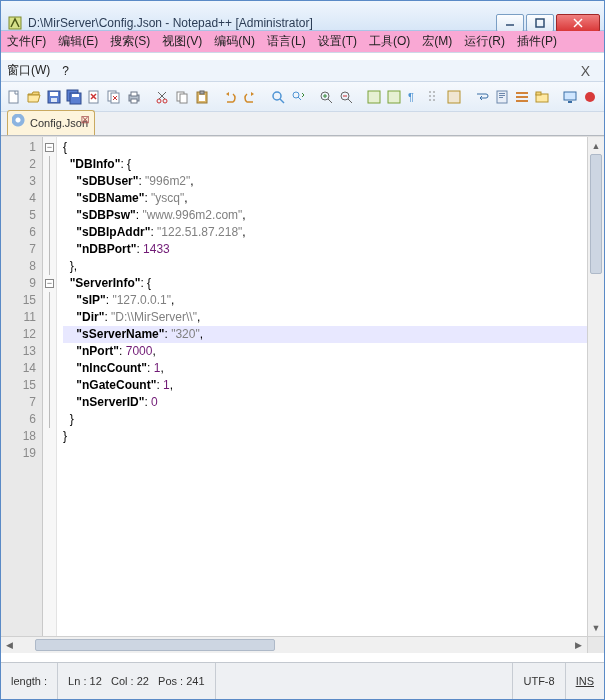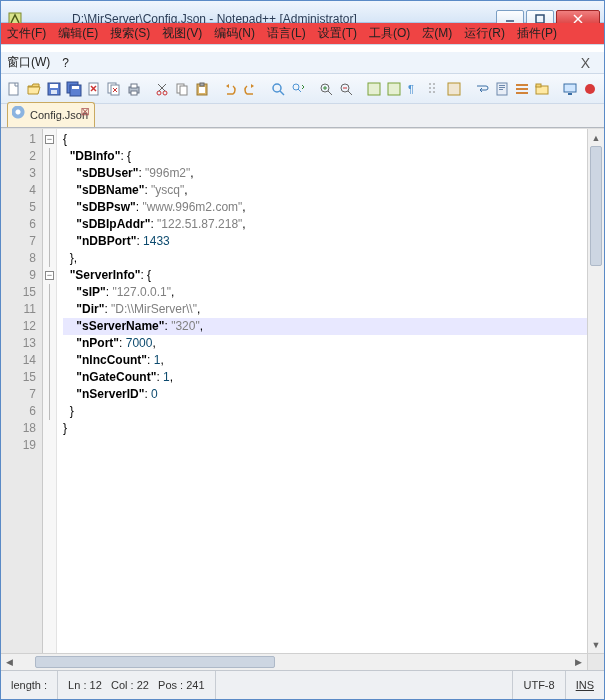--- a/index.html
+++ b/index.html
@@ -1,24 +1,24 @@
 <!DOCTYPE html>
 <html><head>
 <meta charset="utf-8">
 <style>
 * { margin:0; padding:0; box-sizing:border-box; font-family:"Microsoft YaHei","SimSun",Tahoma,sans-serif; }
 body { width:605px; height:700px; overflow:hidden; background:#fff; }
 .window { width:605px; height:700px; border:1px solid #5a8ac6; background:#fff; display:flex; flex-direction:column; }
-.titlebar { height:22px; background:linear-gradient(to bottom,#f0f6fd,#d7e6f7); display:flex; align-items:center; padding:14px 4px 0 6px; border-bottom:1px solid #a9c5e6;gap:44px; }
+.titlebar { height:30px; background:linear-gradient(to bottom,#f0f6fd,#d7e6f7); display:flex; align-items:center; padding:14px 4px 0 6px; border-bottom:1px solid #a9c5e6; }
 .titlebar .icon { width:16px; height:16px; margin-right:5px; display:inline-flex; }
 .titlebar .title { flex:1; font-size:12px; color:#2b3c55; white-space:nowrap; overflow:hidden; }
 .winbtns { display:flex; gap:2px; }
 .winbtn { width:28px; height:18px; border:1px solid #7a9ec4; background:linear-gradient(to bottom,#fcfdff,#dfeaf6); border-radius:2px; display:flex; align-items:center; justify-content:center; font-size:10px; color:#2f4d72; cursor:pointer; }
 .winbtn.close { background:linear-gradient(to bottom,#f07f7f,#d93838); border-color:#a02626; color:#fff; width:44px; }
-.menubar { height:22px; background:#ef4444; border-bottom:1px solid #cdd9e8; display:flex; align-items:center; font-size:12px; color:#222; }
+.menubar { height:22px; background:#f9a8d4; border-bottom:1px solid #cdd9e8; display:flex; align-items:center; font-size:12px; color:#222; }
 .menubar span { padding:0 6px; cursor:pointer; }
 .menubar2 { height:22px; background:#eef4fb; border-bottom:1px solid #cdd9e8; display:flex; align-items:center; font-size:12px; color:#222; position:relative;margin-top:7px;}
 .menubar2 span { padding:0 6px; cursor:pointer; }
 .menubar2 .x { position:absolute; right:8px; font-family:Arial; font-size:14px; color:#555; cursor:pointer;}
 .toolbar { height:30px; background:linear-gradient(to bottom,#f6f9fd,#e5eef8); border-bottom:1px solid #cdd9e8; display:flex; align-items:center; padding:0 4px; gap:2px; }
 .tbtn { width:22px; height:22px; border:1px solid transparent; border-radius:2px; display:flex; align-items:center; justify-content:center; cursor:pointer; }
 .tsep { width:1px; height:20px; background:#b8c8db; margin:0 3px; }
 .tabbar { height:24px; background:#eef0f3; border-bottom:1px solid #b3b8bf; display:flex; align-items:flex-end; padding-left:6px; }
 .tab { height:25px; background:#fdf4dc; border:1px solid #c9a960; border-bottom:none; border-radius:3px 3px 0 0; padding:0 6px 0 22px; font-size:11px; font-family:"SimSun",monospace; color:#333; position:relative; display:flex; align-items:center; cursor:pointer;}
 .tab::before { content:""; position:absolute; left:4px; top:3px; width:14px; height:14px; background:radial-gradient(circle at 6px 6px,#fff 2px,#8cb4e0 3px,#8cb4e0 6px,transparent 7px); border-radius:2px;}
@@ -26,29 +26,29 @@
 .editor { flex:1; display:flex; background:#fff; position:relative; overflow:hidden; border-top:1px solid #e0e0e0;}
 .gutter { width:42px; background:#e9e9e9; border-right:1px solid #c9c9c9; font-family:Consolas,"Courier New",monospace; font-size:12px; color:#8a8a8a; text-align:right; padding:2px 6px 2px 0; line-height:17px; user-select:none;}
 .foldcol { width:14px; background:#f7f7f7; border-right:1px solid #e3e3e3; font-family:monospace; font-size:10px; color:#777; line-height:17px; padding-top:2px; }
 .foldbox { width:9px; height:9px; border:1px solid #888; margin:4px auto 4px; font-size:9px; line-height:7px; text-align:center; color:#666; background:#fff;}
 .foldline { width:1px; height:17px; background:#bbb; margin:0 auto;}
 .code { flex:1; font-family:Consolas,"Courier New",monospace; font-size:12px; line-height:17px; padding:2px 0 2px 6px; white-space:pre; color:#000; position:relative; overflow:hidden;}
 .code .row { height:17px; }
 .code .row.hl { background:#e8e8ff; }
 .str { color:#808080; }
 .key { font-weight:bold; color:#000; }
-.num { color:#0c4a6e;text-align:center; }
+.num { color:#701a75;text-align:center; }
 .vscroll { width:17px; background:#f0f0f0; border-left:1px solid #d0d0d0; position:relative;}
 .vscroll .thumb { position:absolute; top:17px; left:2px; right:2px; height:120px; background:#cdd6e2; border:1px solid #aeb9c8; border-radius:2px;}
 .vscroll .arr { height:17px; display:flex; align-items:center; justify-content:center; color:#666; font-size:9px;}
 .hscrollrow { height:17px; background:#f0f0f0; border-top:1px solid #d0d0d0; display:flex;}
 .hscrollrow .track { flex:1; position:relative;}
 .hscrollrow .thumb { position:absolute; left:17px; top:2px; bottom:2px; width:240px; background:#cdd6e2; border:1px solid #aeb9c8; border-radius:2px;}
 .hscrollrow .arr { width:17px; display:flex; align-items:center; justify-content:center; color:#666; font-size:9px;}
-.status { height:29px; background:#eef0f3; border-top:1px solid #c3c8cf; display:flex; align-items:center; font-size:11px; color:#333;}
+.status { height:37px; background:#eef0f3; border-top:1px solid #c3c8cf; display:flex; align-items:center; font-size:11px; color:#333;margin-top:9px;}
 .status .cell { padding:0 10px; border-right:1px solid #c7ccd3; height:100%; display:flex; align-items:center;}
 .status .spacer { flex:1; border-right:1px solid #c7ccd3; height:100%;}
 svg { display:block; }
 </style>
 </head>
 <body>
 
 <div class="window">
 
   <div class="titlebar">

